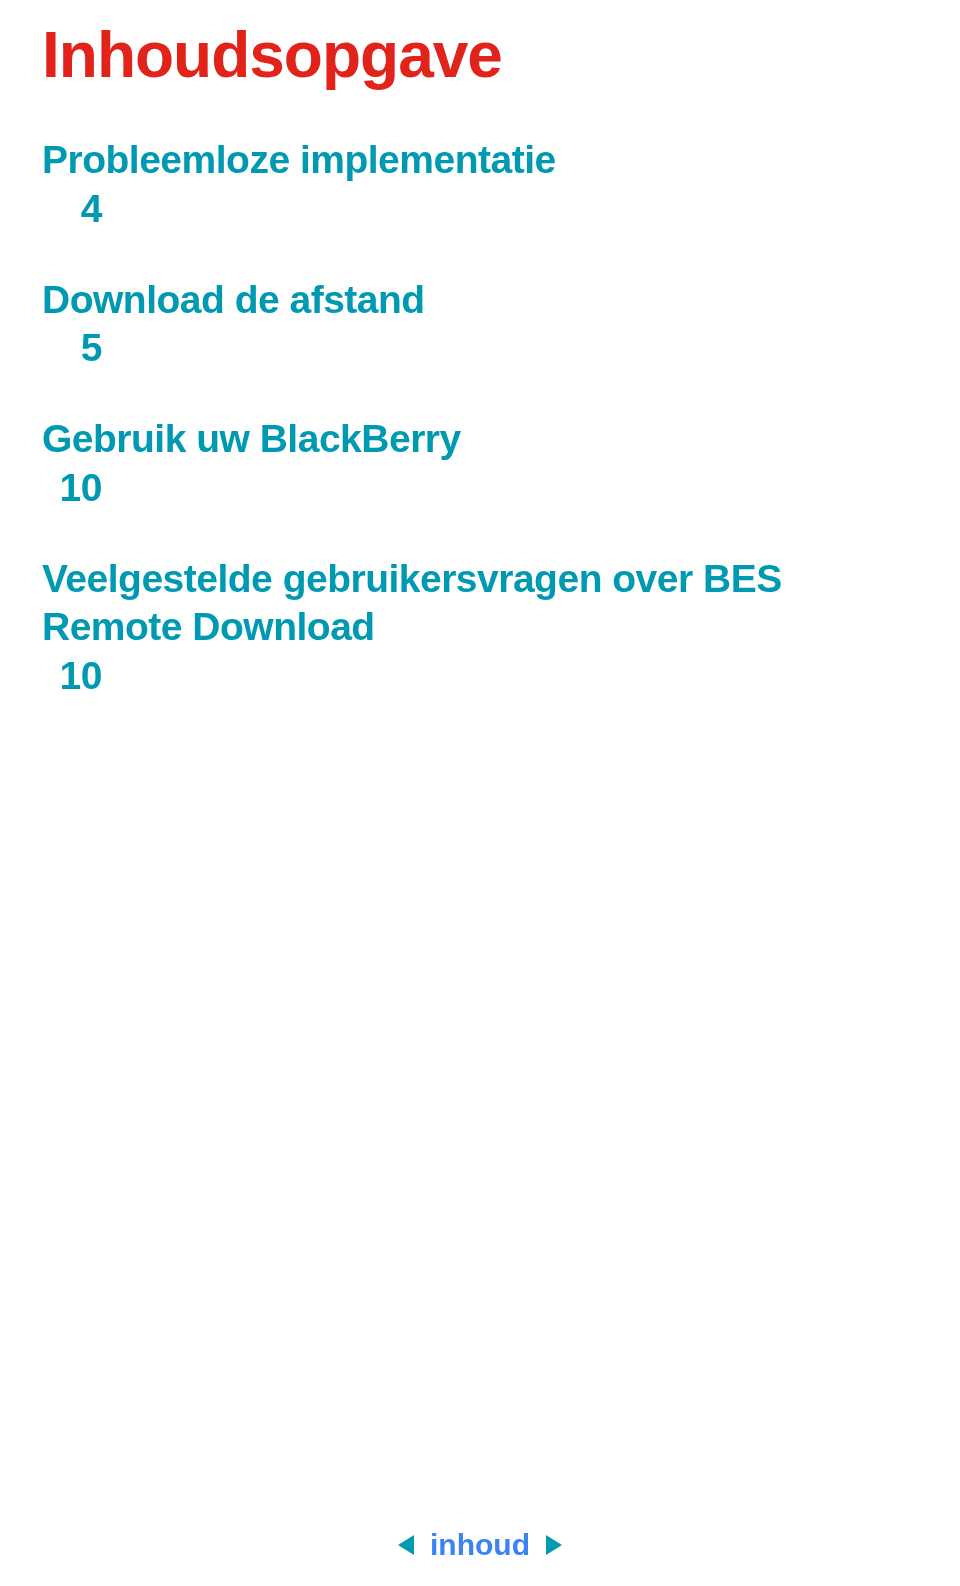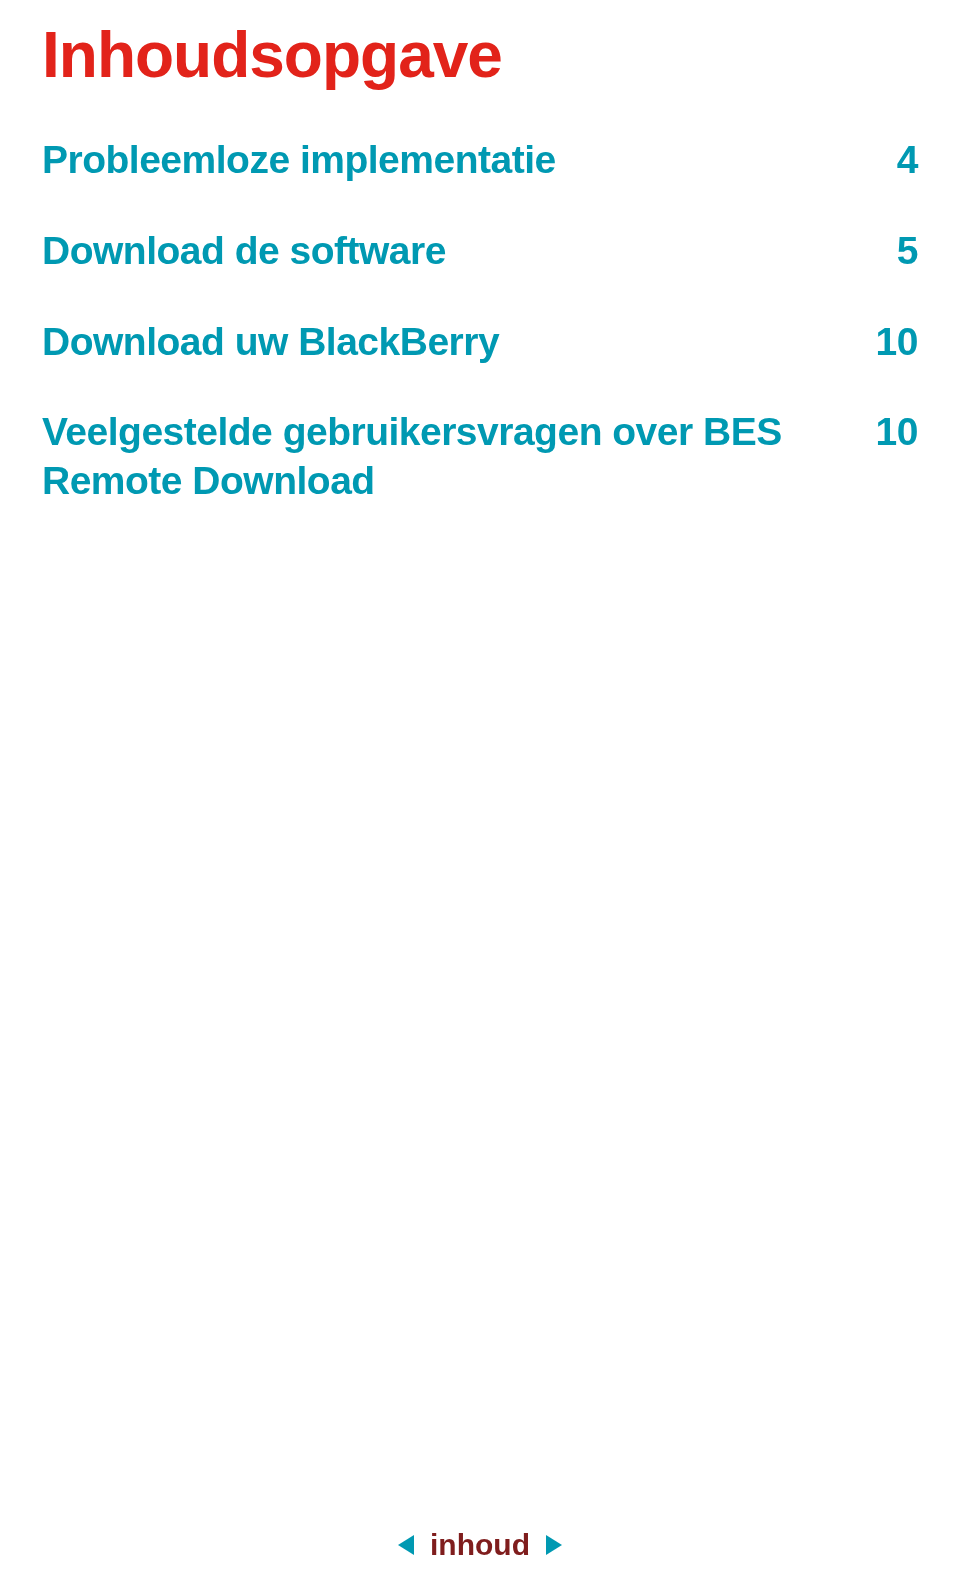--- a/index.html
+++ b/index.html
@@ -32,40 +32,41 @@
     .toc-entry {
       display: flex;
       justify-content: space-between;
       align-items: flex-start;
       margin-bottom: 42px;
       color: #0099b2;
       font-size: 39px;
       font-weight: bold;
       letter-spacing: -0.5px;
       line-height: 1.25;
+      flex-direction: column;
     }
     .toc-label {
       flex: 1;
       padding-right: 20px;
     }
     .toc-page {
       flex-shrink: 0;
       text-align: right;
       min-width: 60px;
     }
     .footer {
       position: absolute;
       bottom: 24px;
       left: 0;
       right: 0;
       display: flex;
       justify-content: center;
       align-items: center;
       gap: 14px;
-      color: #7f1d1d;
+      color: #3b82f6;
       font-size: 30px;
       font-weight: bold;
     }
     .arrow {
       display: inline-flex;
       align-items: center;
     }
     .arrow svg {
       width: 20px;
       height: 24px;
@@ -78,27 +79,27 @@
   <h1 class="title">Inhoudsopgave</h1>
 
   <div class="toc">
 
     <div class="toc-entry">
       <span class="toc-label">Probleemloze implementatie</span>
       <span class="toc-page">4</span>
     </div>
 
     <div class="toc-entry">
-      <span class="toc-label">Download de software</span>
+      <span class="toc-label">Download de afstand</span>
       <span class="toc-page">5</span>
     </div>
 
 
     <div class="toc-entry">
-      <span class="toc-label">Download uw BlackBerry</span>
+      <span class="toc-label">Gebruik uw BlackBerry</span>
       <span class="toc-page">10</span>
     </div>
 
     <div class="toc-entry">
       <span class="toc-label">Veelgestelde gebruikersvragen over BES Remote Download</span>
       <span class="toc-page">10</span>
     </div>
 
 
   </div>

